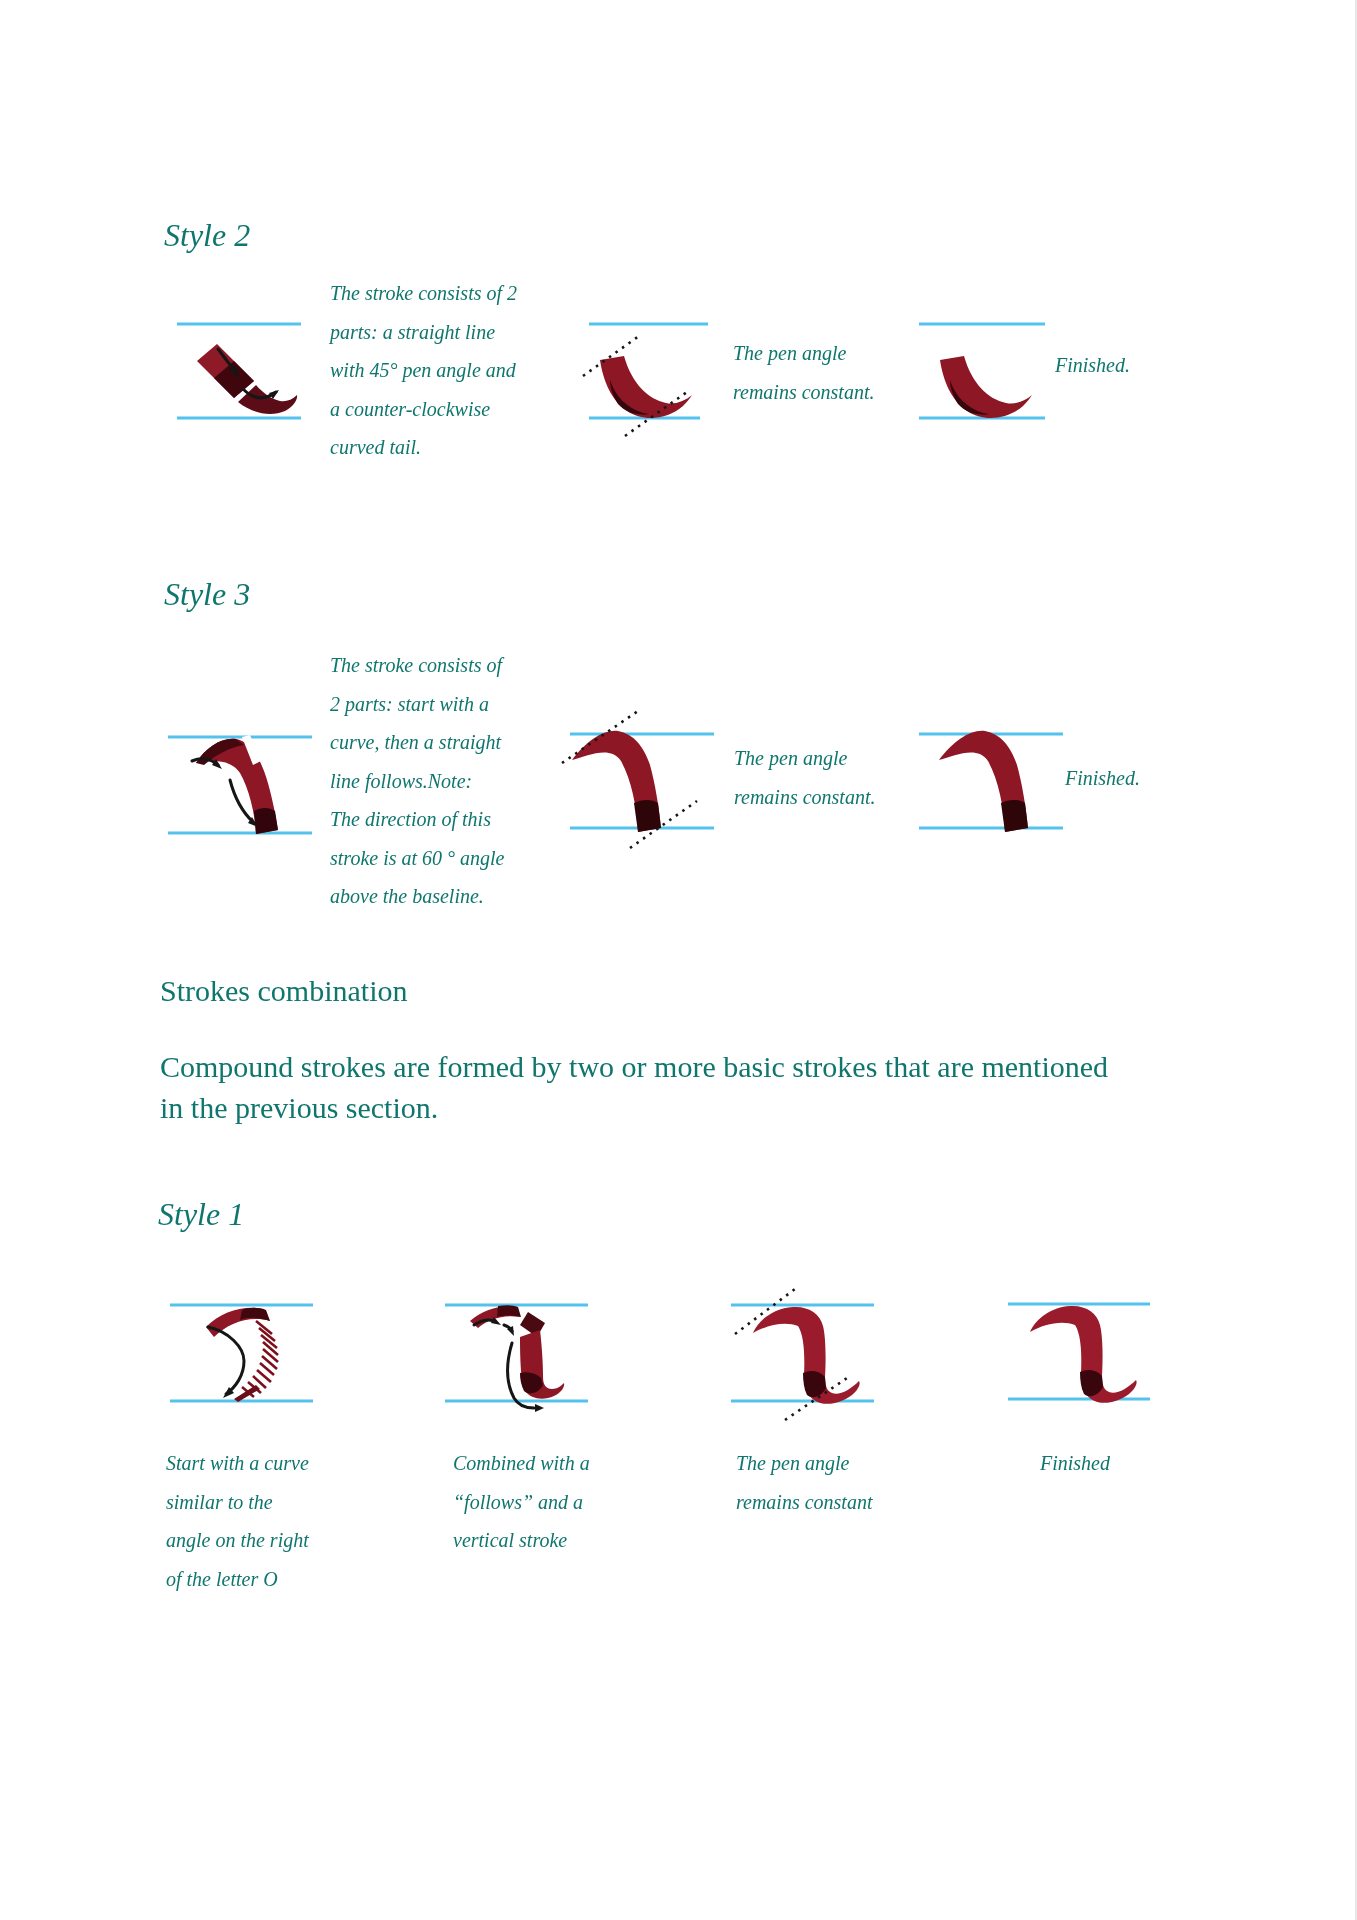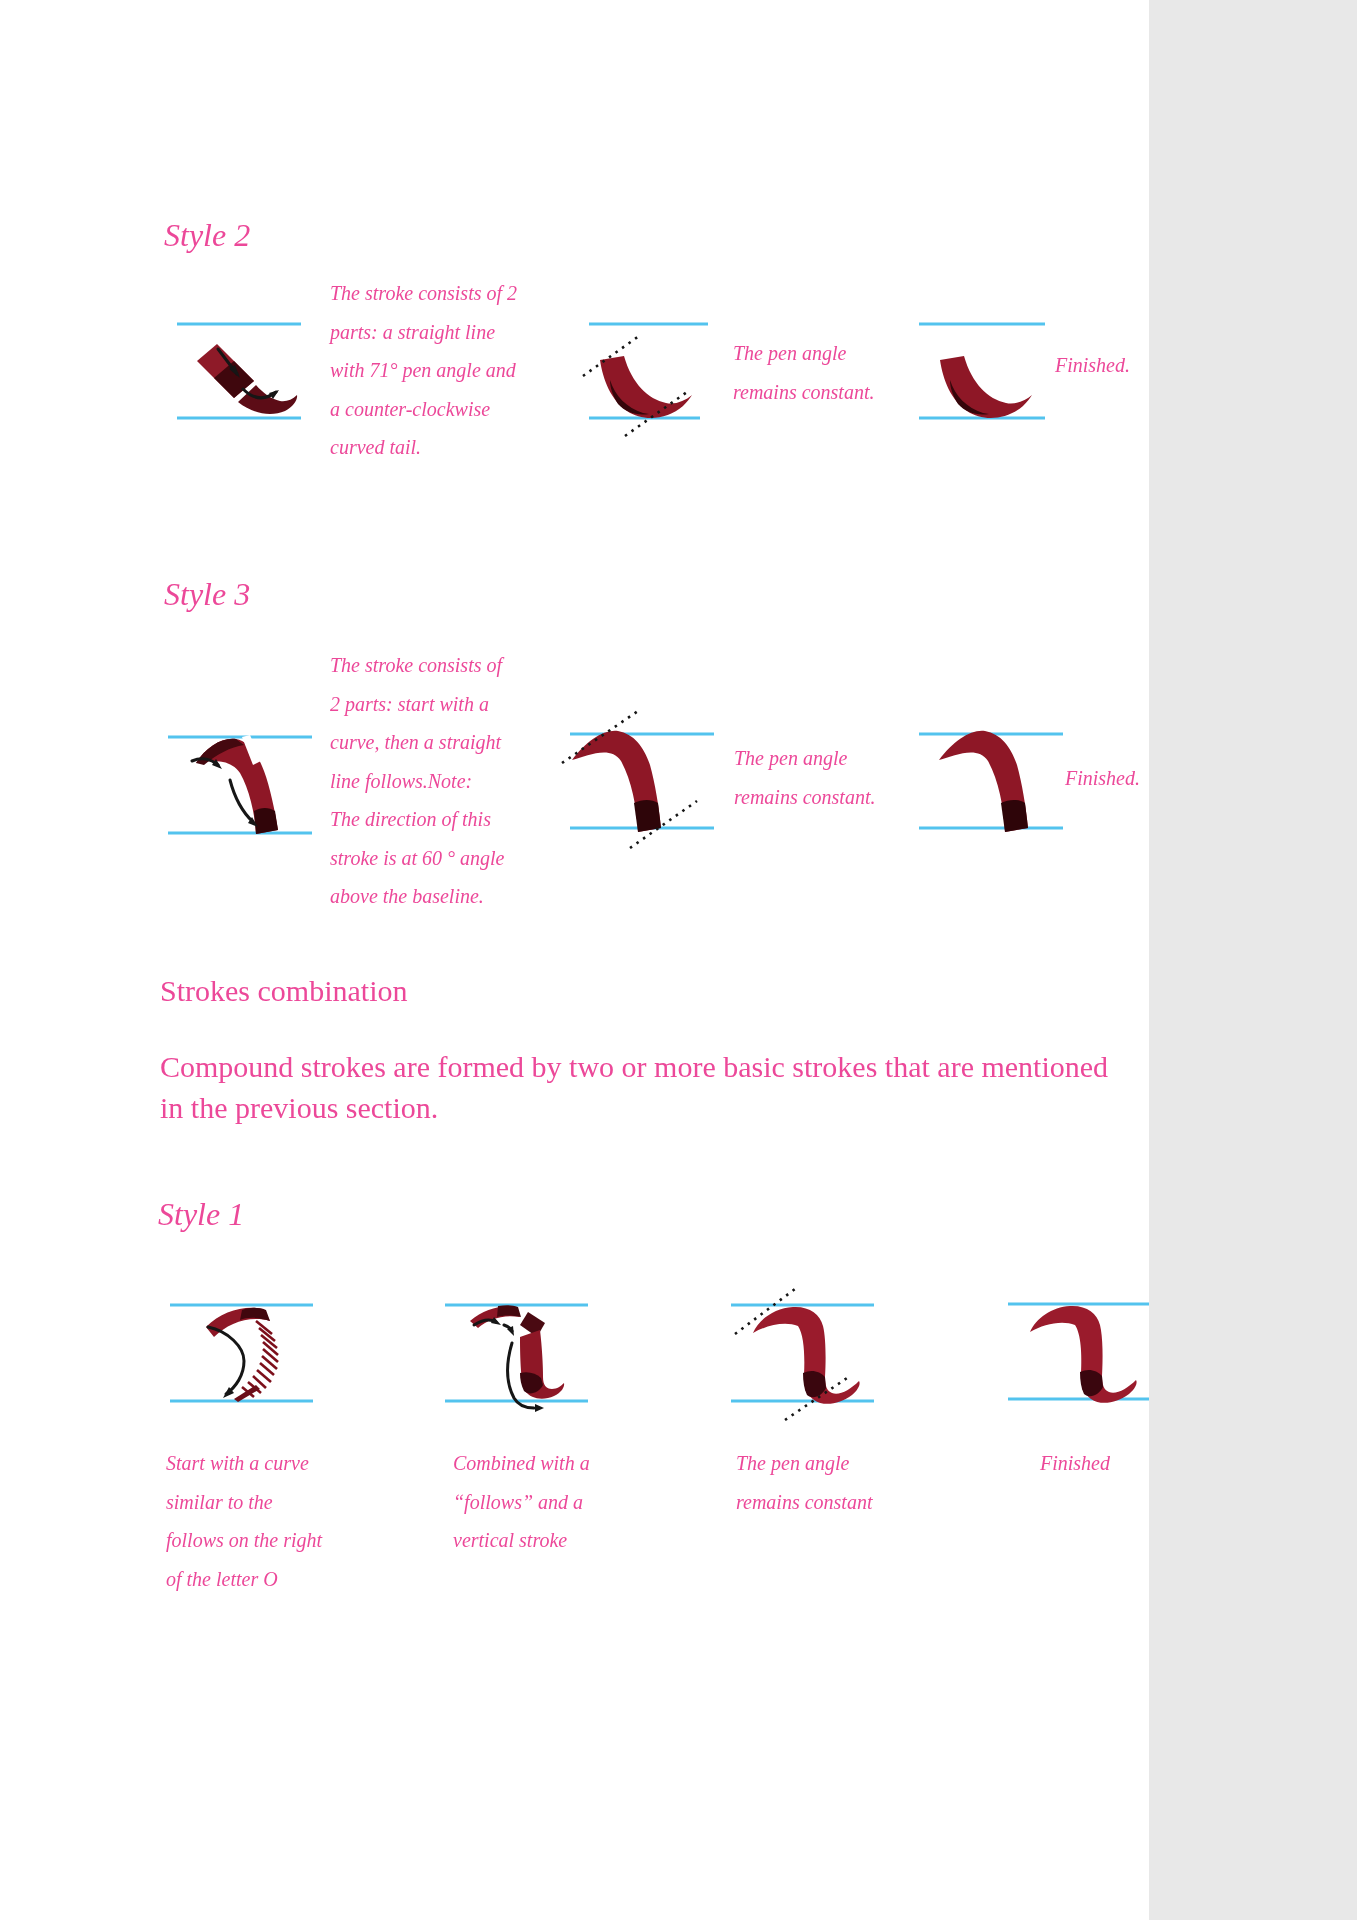--- a/index.html
+++ b/index.html
@@ -1,17 +1,17 @@
 <!DOCTYPE html>
 <html><head>
 <meta charset="utf-8">
 <style>
   html,body{margin:0;padding:0;background:#e8e8e8;}
-  .page{position:relative;width:1149px;height:1920px;background:#ffffff;overflow:hidden;
-        font-family:"Liberation Serif",serif;color:#ec4899;}
+  .page{position:relative;width:1355px;height:1920px;background:#ffffff;overflow:hidden;
+        font-family:"Liberation Serif",serif;color:#0f766e;}
   .abs{position:absolute;}
   .heading{font-style:italic;font-size:32px;line-height:40px;white-space:nowrap;}
   .cap{font-style:italic;font-size:20px;line-height:38.5px;white-space:nowrap;}
   .bold-head{font-weight:normal;font-size:30px;line-height:38px;white-space:nowrap;}
   .para{font-size:30px;line-height:41px;white-space:nowrap;}
   svg{display:block;overflow:visible;}
 </style>
 </head>
 <body>
 
@@ -27,21 +27,21 @@
     <path d="M68,87 L86,70 C93,78 101,84 110,86 C116,87 122,85 127,80 C128,85 123,92 115,96 C101,102 83,99 68,87 Z" fill="#5c0c16"></path>
     <path d="M48,34 L67,59" stroke="#161616" stroke-width="3" fill="none" stroke-linecap="round"></path>
     <polygon points="70,63 59,54 65,50" fill="#161616"></polygon>
     <path d="M73,74 Q89,90 106,77" stroke="#161616" stroke-width="3" fill="none" stroke-linecap="round"></path>
     <polygon points="109,75 103,84 99,78" fill="#161616"></polygon>
   </svg>
 
   <div class="abs" style="left:330px;top:274px;">
     <div class="cap">The stroke consists of 2</div>
     <div class="cap">parts: a straight line</div>
-    <div class="cap">with 71° pen angle and</div>
+    <div class="cap">with 45° pen angle and</div>
     <div class="cap">a counter-clockwise</div>
     <div class="cap">curved tail.</div>
   </div>
 
   <svg class="abs" style="left:575px;top:318px;" width="145" height="130" viewBox="0 0 145 130">
     <line x1="14" y1="6" x2="133" y2="6" stroke="#53c3ee" stroke-width="3"></line>
     <line x1="14" y1="100" x2="125" y2="100" stroke="#53c3ee" stroke-width="3"></line>
     <path d="M25,42 C28,62 36,82 52,93 C68,104 92,102 108,88 C112,84 115,80 117,77 C110,83 100,87 91,85 C73,81 57,66 49,38 Z" fill="#8e1726"></path>
     <path d="M35,62 C40,78 52,90 68,95 L74,96 C62,98 50,94 43,86 C38,78 35,70 35,62 Z" fill="#35060b"></path>
     <path d="M8,58 L64,18" stroke="#161616" stroke-width="2.6" stroke-dasharray="2.5 5.5" fill="none"></path>
@@ -176,21 +176,21 @@
   <svg class="abs" style="left:1000px;top:1290px;" width="160" height="125" viewBox="0 0 160 125">
     <line x1="8" y1="14" x2="150" y2="14" stroke="#53c3ee" stroke-width="3"></line>
     <line x1="8" y1="109" x2="150" y2="109" stroke="#53c3ee" stroke-width="3"></line>
     <path d="M30,42 C36,28 52,17 70,16 C86,15 97,23 100,35 C103,47 103,70 102,86 C102,95 104,100 109,102 C116,105 127,99 136,90 C138,93 135,99 129,104 C117,113 101,116 91,109 C84,104 81,96 81,84 C82,64 81,44 75,35 C62,30 44,34 30,42 Z" fill="#9a1b2c"></path>
     <path d="M80,82 C88,78 97,80 102,86 L103,97 C99,105 90,109 84,104 C81,98 80,90 80,82 Z" fill="#3a060e"></path>
   </svg>
 
   <div class="abs" style="left:166px;top:1444px;">
     <div class="cap">Start with a curve</div>
     <div class="cap">similar to the</div>
-    <div class="cap">follows on the right</div>
+    <div class="cap">angle on the right</div>
     <div class="cap">of the letter O</div>
   </div>
 
   <div class="abs" style="left:453px;top:1444px;">
     <div class="cap">Combined with a</div>
     <div class="cap">“follows” and a</div>
     <div class="cap">vertical stroke</div>
   </div>
 
   <div class="abs" style="left:736px;top:1444px;">

